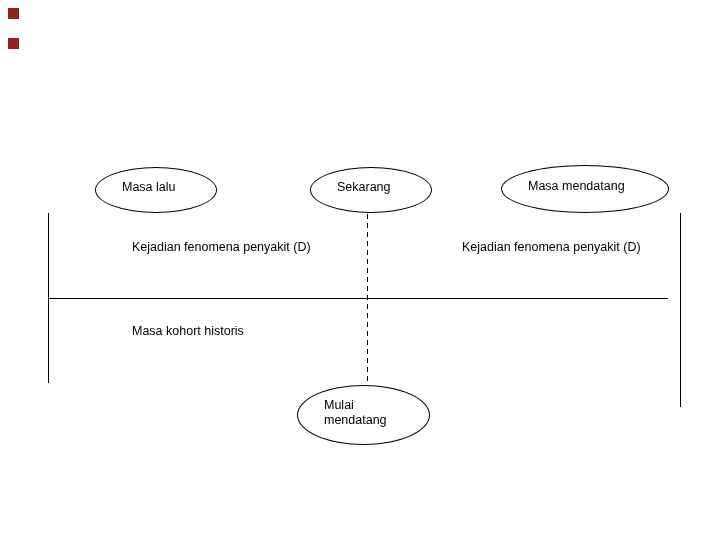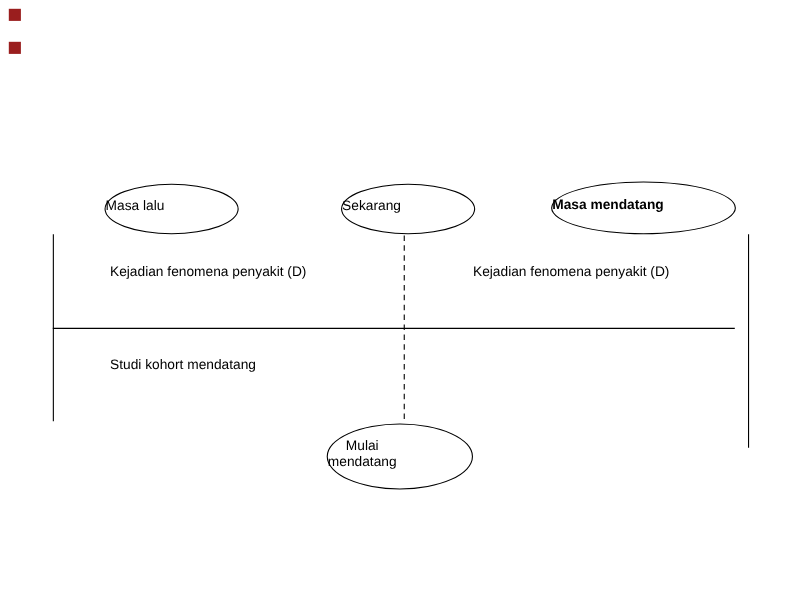--- a/index.html
+++ b/index.html
@@ -31,32 +31,34 @@
   .ellipse {
     position: absolute;
     border: 1px solid #000000;
     border-radius: 50%;
     background: #ffffff;
     box-sizing: border-box;
     display: flex;
     align-items: center;
   }
   .ellipse .lbl {
+    padding-left: 26px;
     padding-bottom: 6px;
     white-space: nowrap;
   }
   .ellipse-past     { left: 95px;  top: 167px; width: 122px; height: 46px; }
   .ellipse-present  { left: 310px; top: 167px; width: 122px; height: 46px; text-align: center; }
-  .ellipse-future   { left: 501px; top: 165px; width: 168px; height: 48px; font-weight: bold; }
+  .ellipse-future   { left: 501px; top: 165px; width: 168px; height: 48px; }
   .ellipse-start    { left: 297px; top: 385px; width: 133px; height: 60px; }
-  .ellipse-start .lbl { padding-bottom: 4px; line-height: 15px; white-space: normal; text-align: center; }
+  .ellipse-start .lbl { padding-bottom: 4px; line-height: 15px; white-space: normal; }
   .flabel {
     position: absolute;
     white-space: nowrap;
     line-height: 14px;
+    margin-left: 32px;
   }
   .lbl-disease-left  { left: 100px; top: 240px; }
   .lbl-disease-right { left: 430px; top: 240px; }
   .lbl-study-left    { left: 100px; top: 324px; }
   .lbl-study-right   { left: 430px; top: 324px; }
 </style>
 </head>
 <body>
 
 <div class="slide">
@@ -78,21 +80,21 @@
   <div class="ellipse ellipse-present">
     <span class="lbl">Sekarang</span>
   </div>
 
   <div class="ellipse ellipse-future">
     <span class="lbl">Masa mendatang</span>
   </div>
 
   <div class="flabel lbl-disease-left">Kejadian fenomena penyakit (D)</div>
   <div class="flabel lbl-disease-right">Kejadian fenomena penyakit (D)</div>
-  <div class="flabel lbl-study-left">Studi kohort mendatang</div>
+  <div class="flabel lbl-study-left">Masa kohort historis</div>
 
   <div class="ellipse ellipse-start">
     <span class="lbl">
       <span>Mulai</span><br>
       <span>mendatang</span>
     </span>
   </div>
 
 </div>
 

